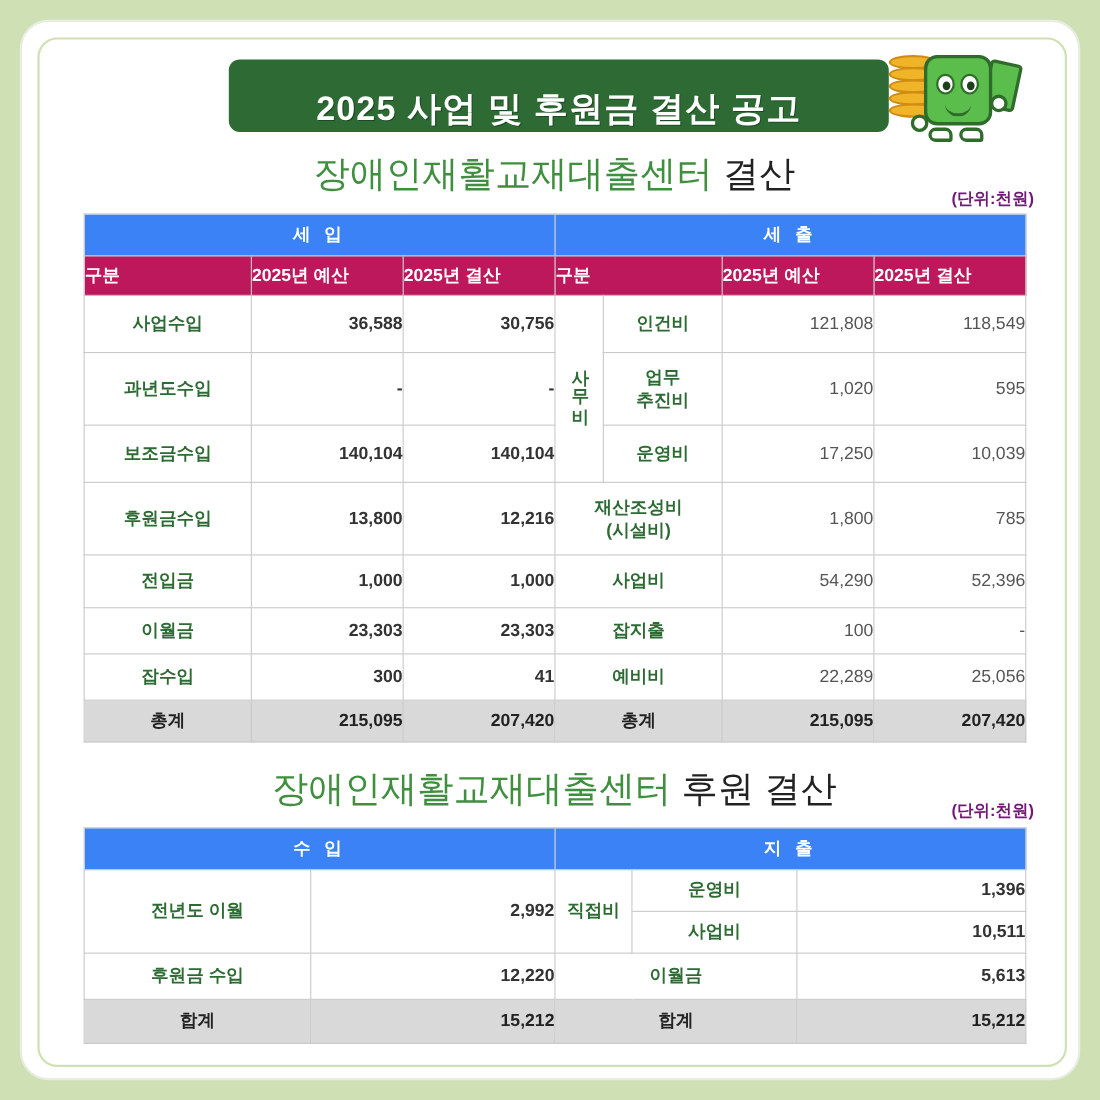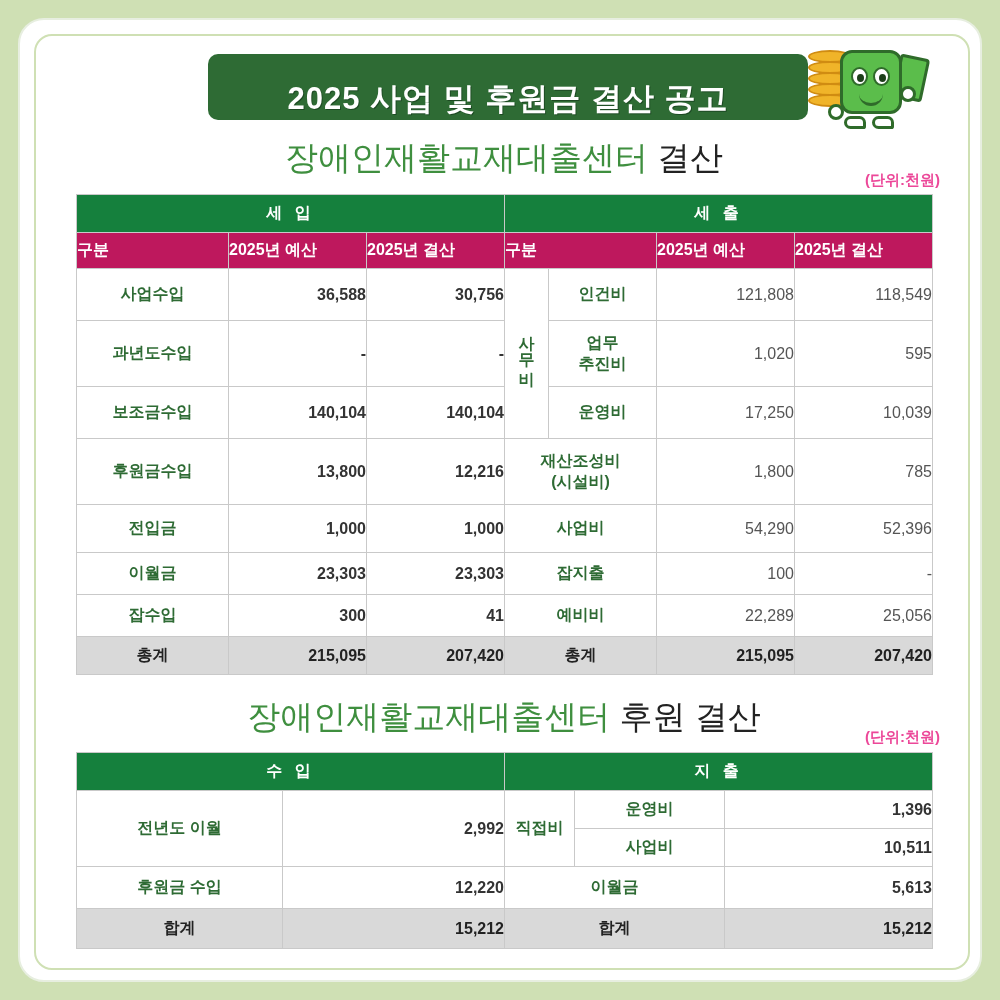--- a/index.html
+++ b/index.html
@@ -175,39 +175,39 @@
     color: #222222;
     white-space: nowrap;
   }
   .section-title .hl {
     color: #3f8f3f;
   }
   .unit {
     position: absolute;
     right: 28px;
     font-size: 15px;
-    color: #ec4899;
+    color: #701a75;
     font-weight: bold;
   }
 
   
   table.fin {
     position: absolute;
     border-collapse: collapse;
     table-layout: fixed;
     background: #ffffff;
   }
   table.fin td, table.fin th {
     border: 1px solid #c9c9c9;
     padding: 0;
     font-size: 16px;
     box-sizing: border-box;
   }
   .hdr-main {
-    background: #15803d;
+    background: #3b82f6;
     color: #ffffff;
     font-weight: bold;
     font-size: 19px;
     text-align: center;
     letter-spacing: 4px;
     height: 38px;
   }
   .hdr-sub {
     background: #be185d;
     color: #ffffff;

